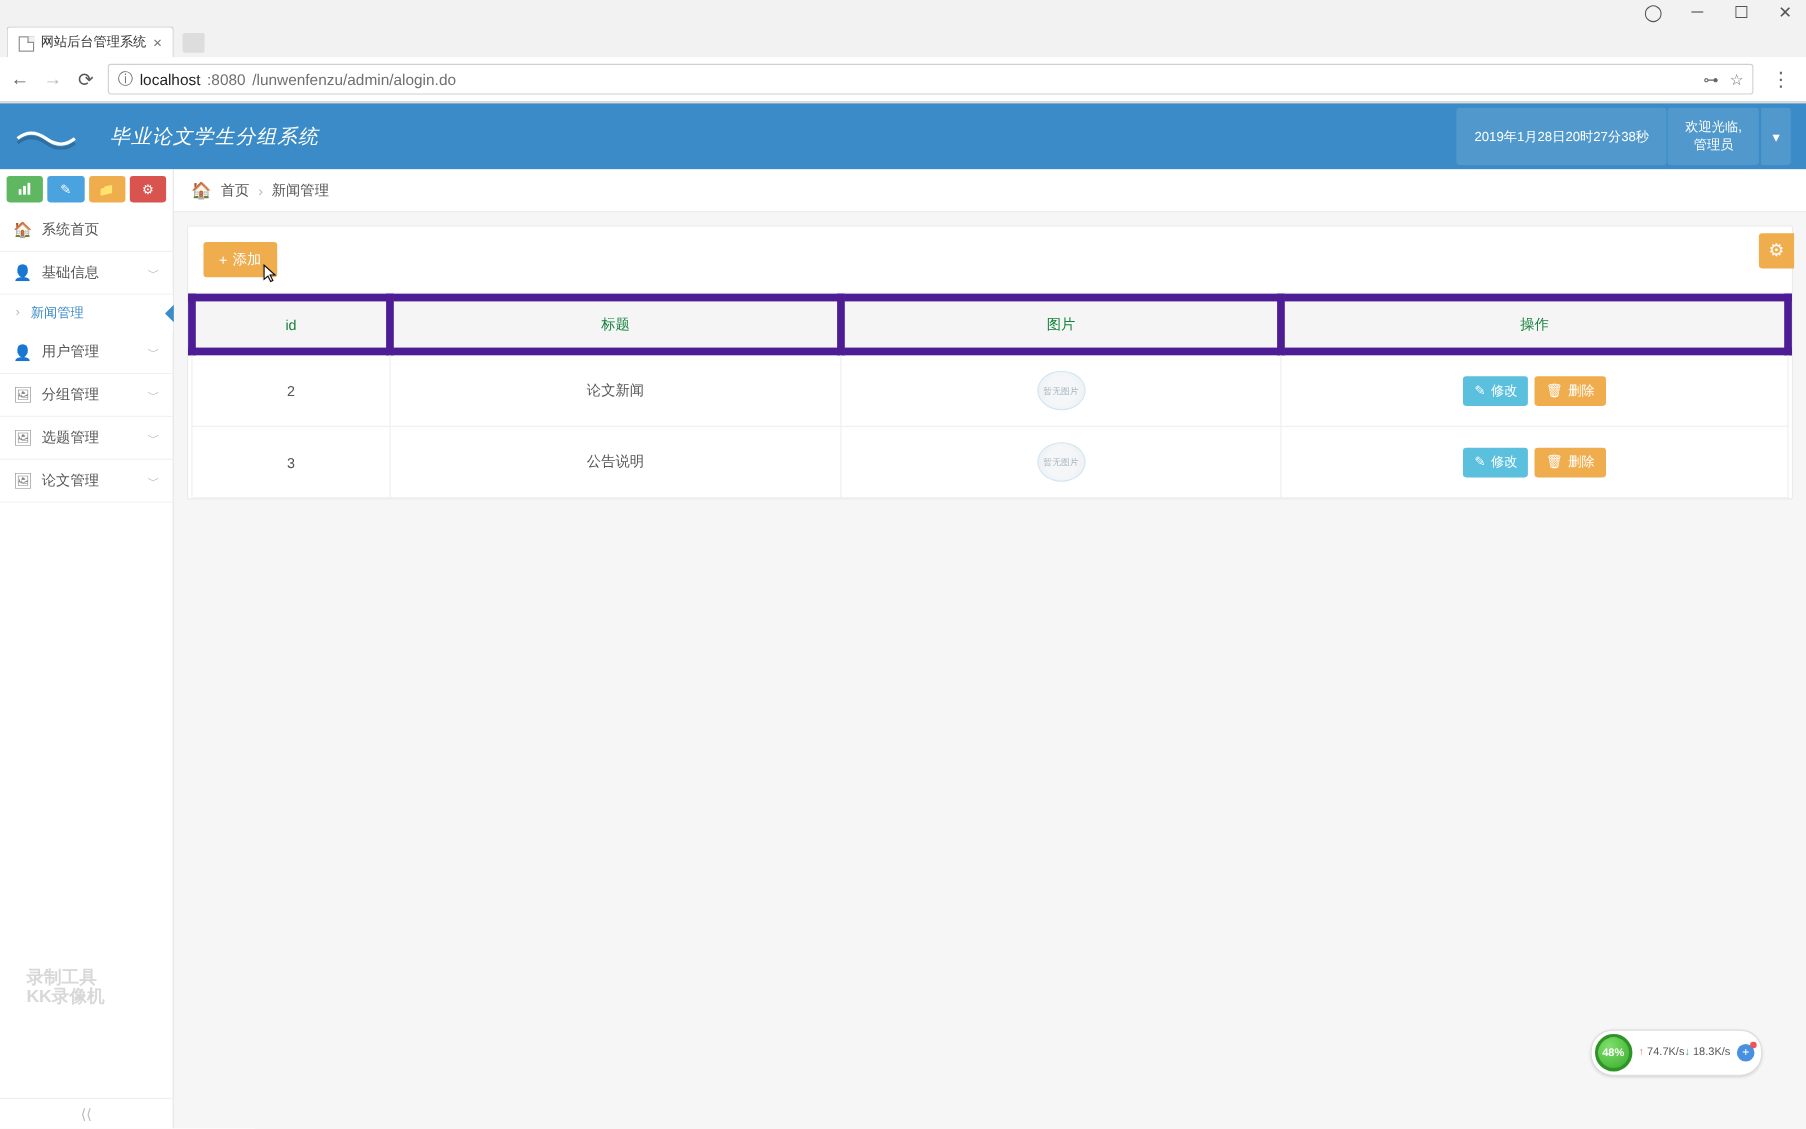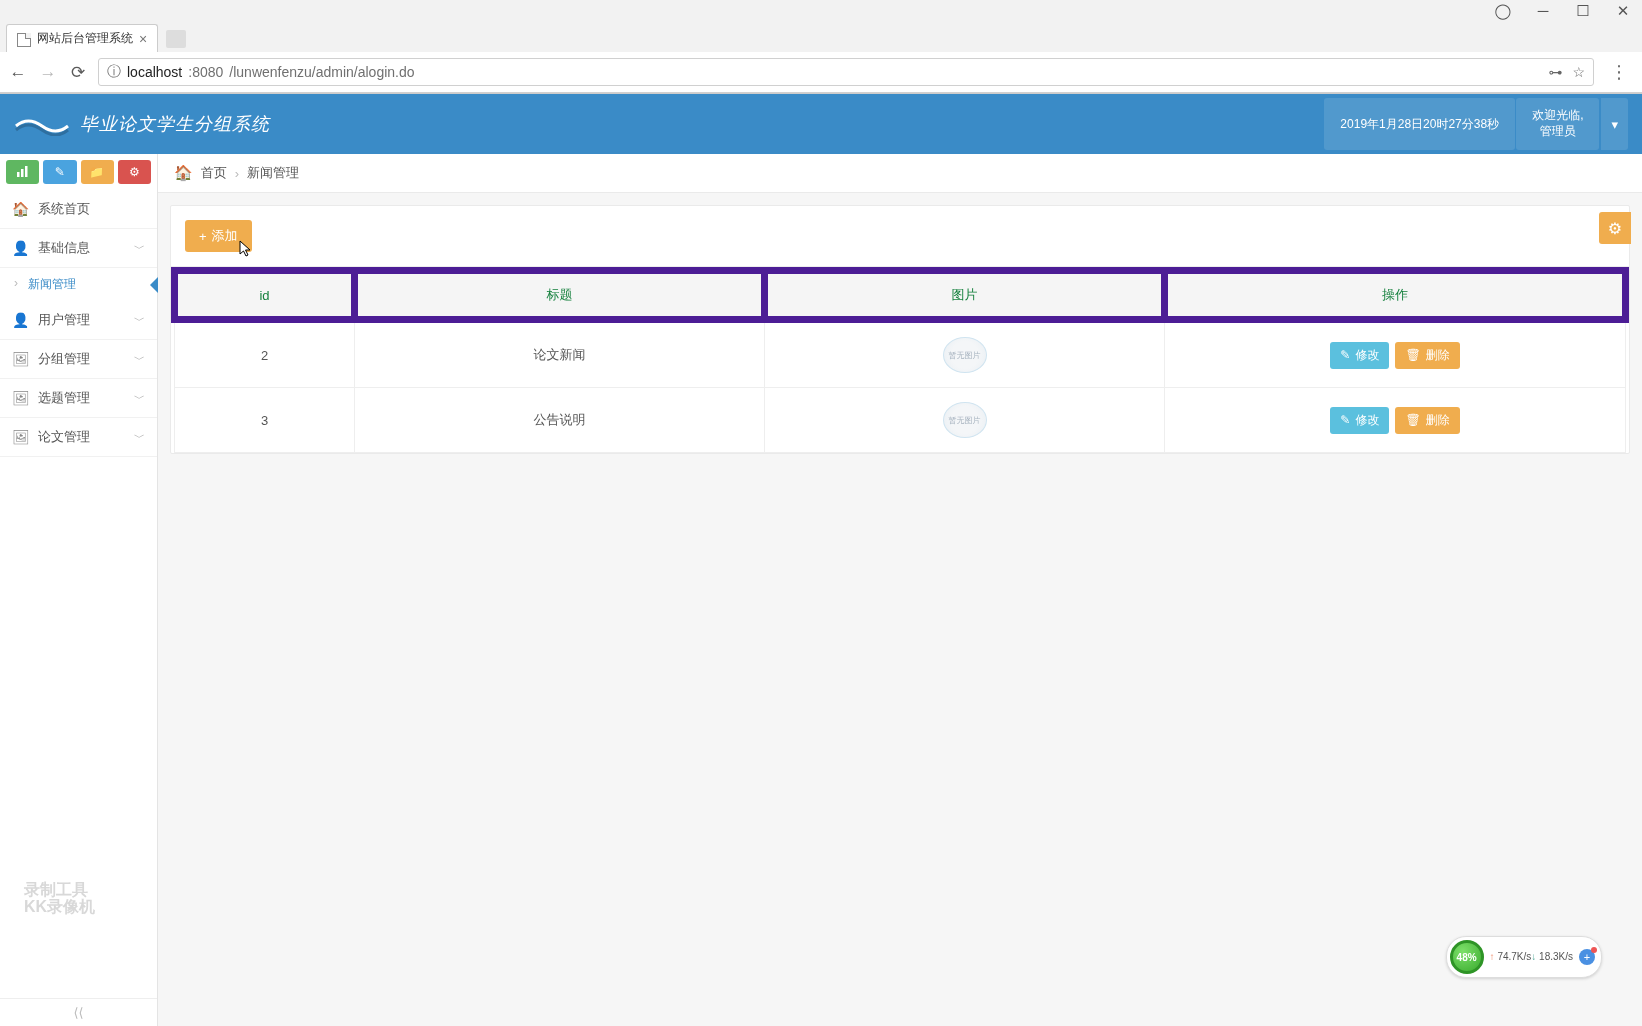--- a/index.html
+++ b/index.html
@@ -22,21 +22,21 @@
 .url-host { color: #222; }
 .url-path { color: #707070; }
 .url-right { margin-left: auto; display: flex; gap: 10px; color: #666; }
 .menu-dots { font-size: 18px; color: #666; padding: 0 6px; }
 
 
 .app-header { background: #3a8bc7; color: #fff; height: 60px; display: flex; align-items: center; padding: 0 14px; justify-content: space-between; }
 .brand { display: flex; align-items: center; gap: 10px; }
 .brand-logo { width: 56px; height: 24px; position: relative; }
 .brand-logo svg { width: 100%; height: 100%; }
-.brand-title { font-size: 18px; font-style: italic; letter-spacing: 1px; font-weight: 500; }
+.brand-title { font-size: 18px; font-style: italic; letter-spacing: 1px; font-weight: 500; margin-left: 20px; }
 .header-right { display: flex; align-items: stretch; gap: 1px; }
 .hr-box { background: rgba(255,255,255,0.12); padding: 10px 16px; font-size: 12px; display: flex; align-items: center; border-radius: 3px; }
 .hr-user { display: flex; flex-direction: column; line-height: 1.3; text-align: center; }
 .hr-caret { display: flex; align-items: center; padding: 0 10px; background: rgba(255,255,255,0.12); border-radius: 0 3px 3px 0; margin-left: 1px; }
 
 
 .app-body { display: flex; height: calc(1026px - 154px); }
 .sidebar { width: 158px; background: #fff; border-right: 1px solid #e4e4e4; display: flex; flex-direction: column; position: relative; }
 .sb-quick { display: flex; gap: 4px; padding: 6px; }
 .sb-qbtn { flex: 1; height: 24px; border-radius: 3px; display: flex; align-items: center; justify-content: center; color: #fff; font-size: 12px; cursor: pointer; }

